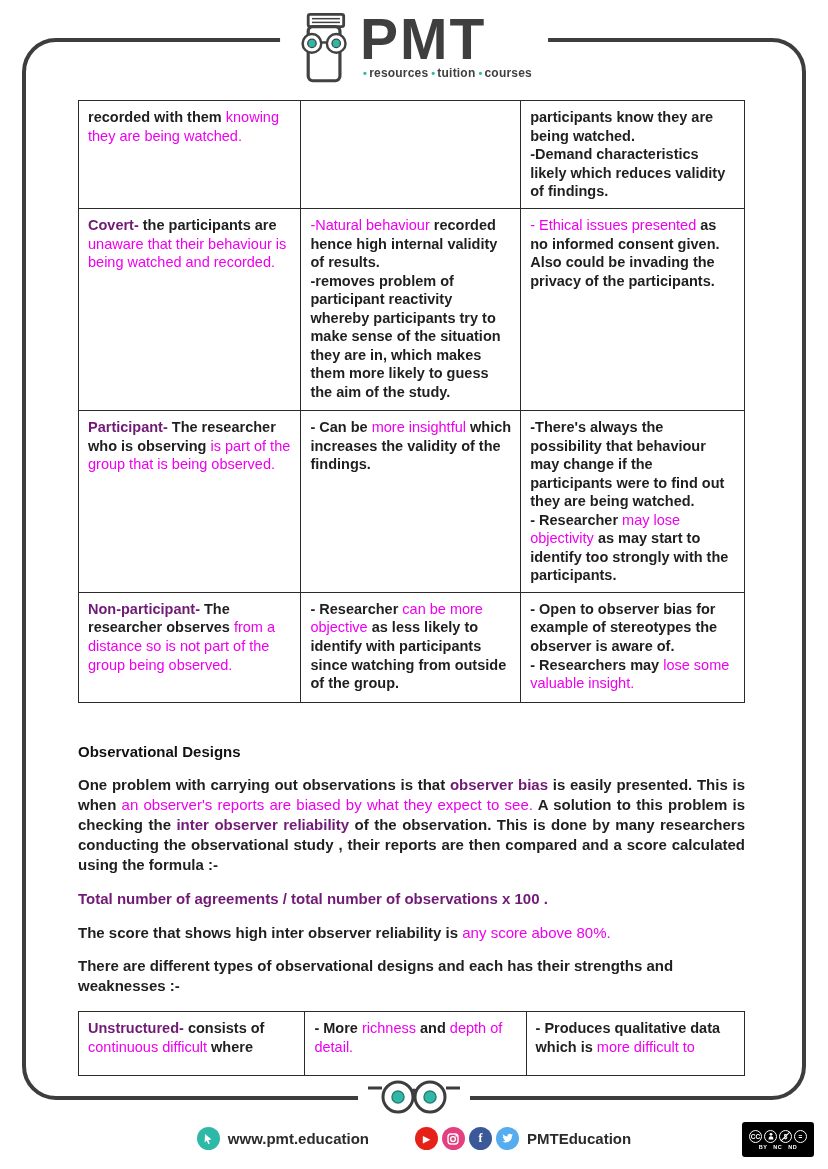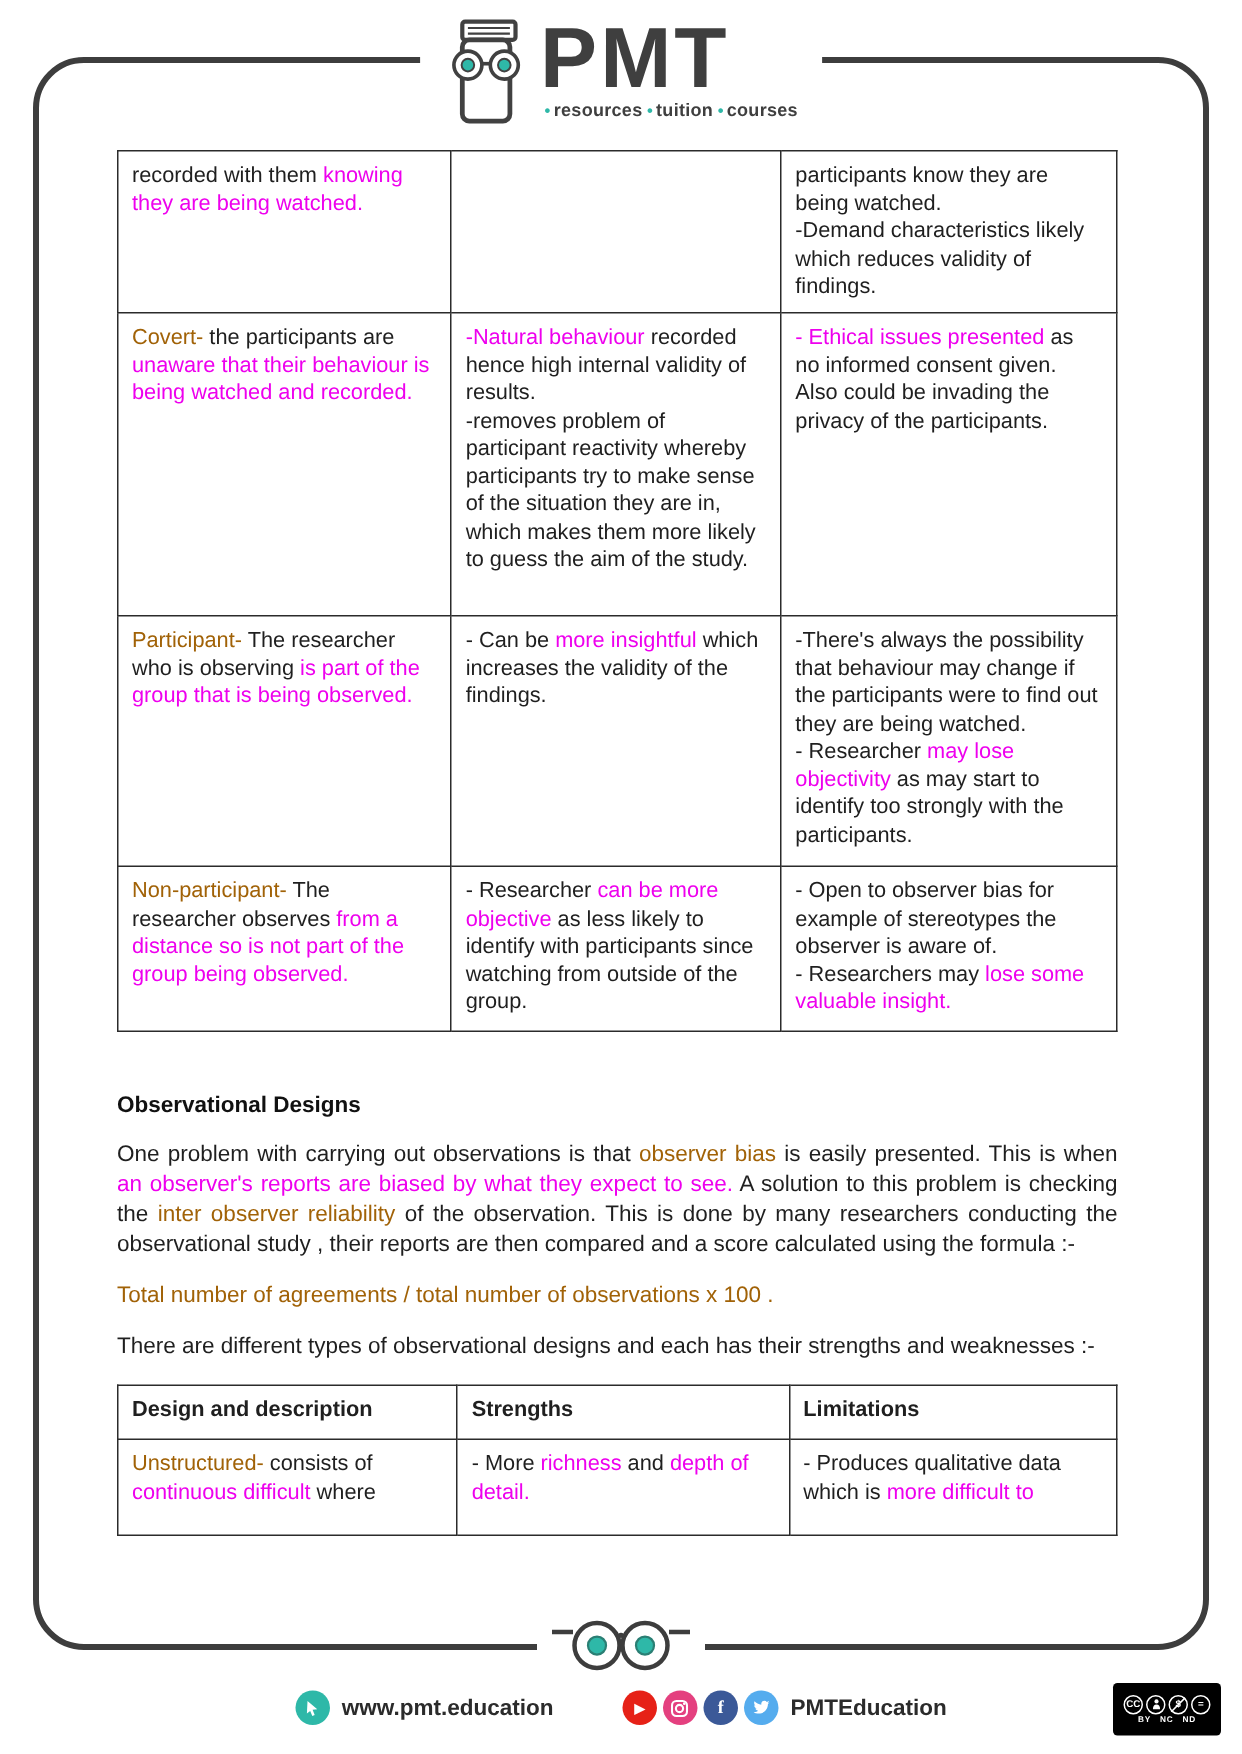--- a/index.html
+++ b/index.html
@@ -21,22 +21,22 @@
     background:#fff;padding:0 16px;display:flex;align-items:flex-start;gap:8px;z-index:3;}
   .logo-col{display:flex;flex-direction:column;align-items:flex-start}
   .brand{font-size:57px;line-height:.95;color:#3f3f3f;letter-spacing:2px;font-weight:700}
   .tagline{font-size:12px;font-weight:bold;color:#3f3f3f;margin-top:0;letter-spacing:.2px}
   .tag-word::before{content:"•";color:var(--teal);margin:0 2px 0 3px;font-size:11px}
   
   .content{position:absolute;left:78px;top:100px;width:667px;}
   table{border-collapse:collapse;width:100%;table-layout:fixed}
   td,th{border:1.5px solid #2b2b2b;vertical-align:top;padding:7px 9px;
     font-size:14.5px;line-height:1.28;text-align:left;white-space:pre-wrap;}
-  .seg-n{font-weight:normal;color:var(--ink)}
-  .seg-b{font-weight:normal;color:#a16207}
+  .seg-n{font-weight:bold;color:var(--ink)}
+  .seg-b{font-weight:bold;color:#701a75}
   .seg-m{font-weight:normal;color:var(--magenta)}
   .r1{height:108px}.r2{height:202px}.r3{height:167px}.r4{height:110px}
   .h-row{height:36px}.d-row{height:64px}
   th{font-weight:bold;font-size:14.5px;vertical-align:middle;padding-top:4px}
   .section-heading{margin-top:40px;font-size:15px;font-weight:bold;color:#111}
   .para{margin-top:15px;font-size:15px;line-height:1.34;text-align:justify}
   .line{margin-top:14px;font-size:15px;line-height:1.3}
   .tbl2{margin-top:16px}
   
   .glasses-wrap{position:absolute;top:1078px;left:50%;transform:translateX(-50%);
@@ -121,34 +121,30 @@
       <td><span class="seg-n">- Researcher </span><span class="seg-m">can be more objective</span><span class="seg-n"> as less likely to identify with participants since watching from outside of the group.</span></td>
       <td><span class="seg-n">- Open to observer bias for example of stereotypes the observer is aware of.
 - Researchers may </span><span class="seg-m">lose some valuable insight.</span></td>
     </tr>
   </tbody>
     </table>
 
   <h2 class="section-heading">Observational Designs</h2>
   <p class="para"><span class="seg-n">One problem with carrying out observations is that </span><span class="seg-b">observer bias</span><span class="seg-n"> is easily presented. This is when </span><span class="seg-m">an observer's reports are biased by what they expect to see.</span><span class="seg-n"> A solution to this problem is checking the </span><span class="seg-b">inter observer reliability</span><span class="seg-n"> of the observation. This is done by many researchers conducting the observational study , their reports are then compared and a score calculated using the formula :-</span></p>
   <p class="line"><span class="seg-b">Total number of agreements / total number of observations x 100 .</span></p>
+  <p class="line"><span class="seg-n">The score that shows high inter observer reliability is </span><span class="seg-m">any score above 80%.</span></p>
   <p class="line"><span class="seg-n">There are different types of observational designs and each has their strengths and weaknesses :-</span></p>
 
   <table class="tbl2">
     <colgroup>
         <col style="width:34%">
         <col style="width:33.2%">
         <col style="width:32.8%">
       </colgroup>
     <tbody>
-        <tr class="h-row">
-      <th>Design and description</th>
-      <th>Strengths</th>
-      <th>Limitations</th>
-    </tr>
     <tr class="d-row">
       <td><span class="seg-b">Unstructured-</span><span class="seg-n"> consists of </span><span class="seg-m">continuous difficult</span><span class="seg-n"> where</span></td>
       <td><span class="seg-n">- More </span><span class="seg-m">richness</span><span class="seg-n"> and </span><span class="seg-m">depth of detail.</span></td>
       <td><span class="seg-n">- Produces qualitative data which is </span><span class="seg-m">more difficult to</span></td>
     </tr>
   </tbody>
     </table>
 </div>
 
 <div class="glasses-wrap">

